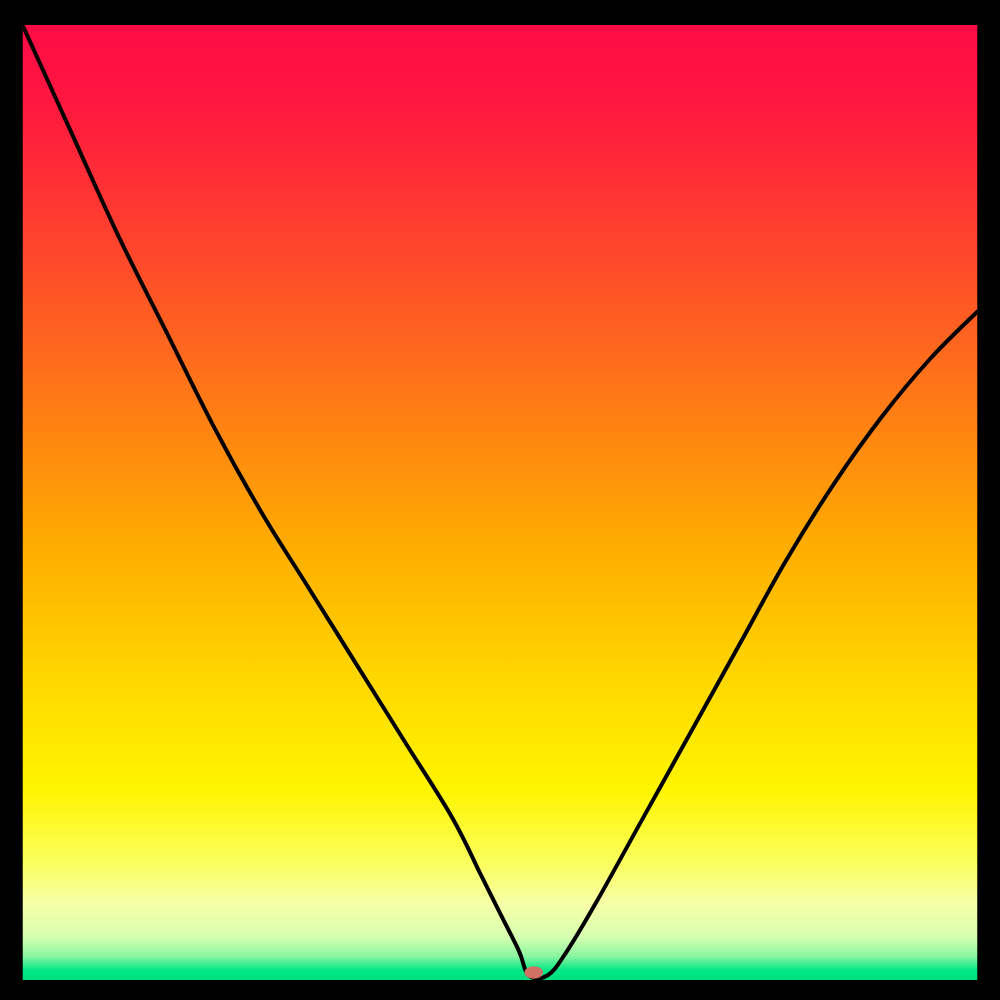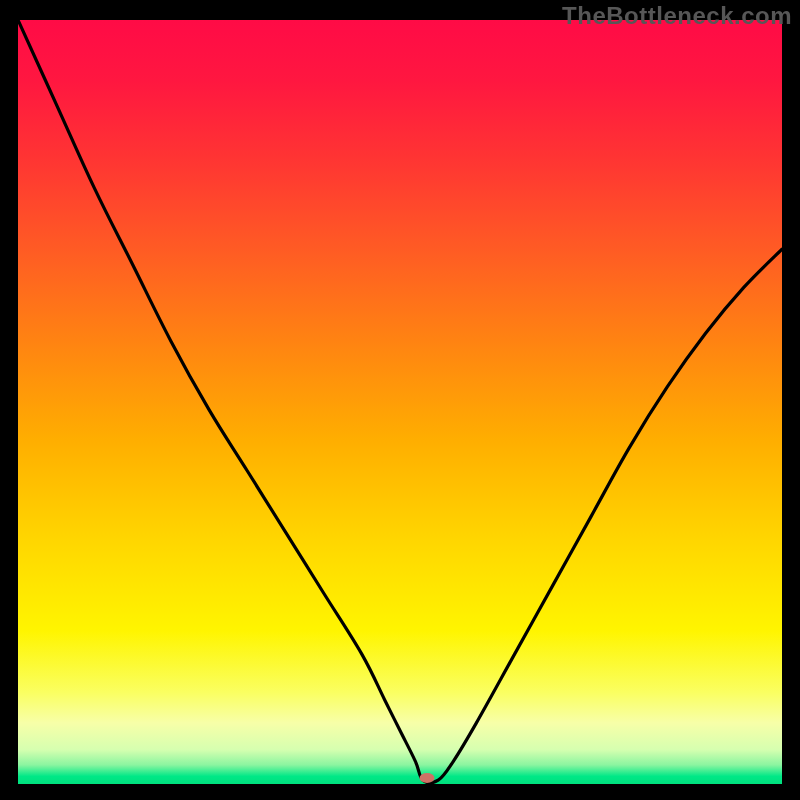--- a/index.html
+++ b/index.html
@@ -55,21 +55,20 @@
     border-radius: 50% / 50%;
     background: #cf7165;
     transform: translate(-50%, -50%);
     z-index: 5;
   }
 </style>
 </head>
 <body>
 
 <div class="frame">
-  <div class="watermark">TheBottleneck.com</div>
 
   <div class="plot">
     <svg class="gradient-bg" viewBox="0 0 764 764" preserveAspectRatio="none">
       <defs>
         <linearGradient id="bg-grad" x1="0" y1="0" x2="0" y2="1">
             <stop offset="0.00%" stop-color="#ff0b46"></stop>
             <stop offset="8.00%" stop-color="#ff1740"></stop>
             <stop offset="18.00%" stop-color="#ff3433"></stop>
             <stop offset="30.00%" stop-color="#ff5b24"></stop>
             <stop offset="42.00%" stop-color="#ff8312"></stop>

